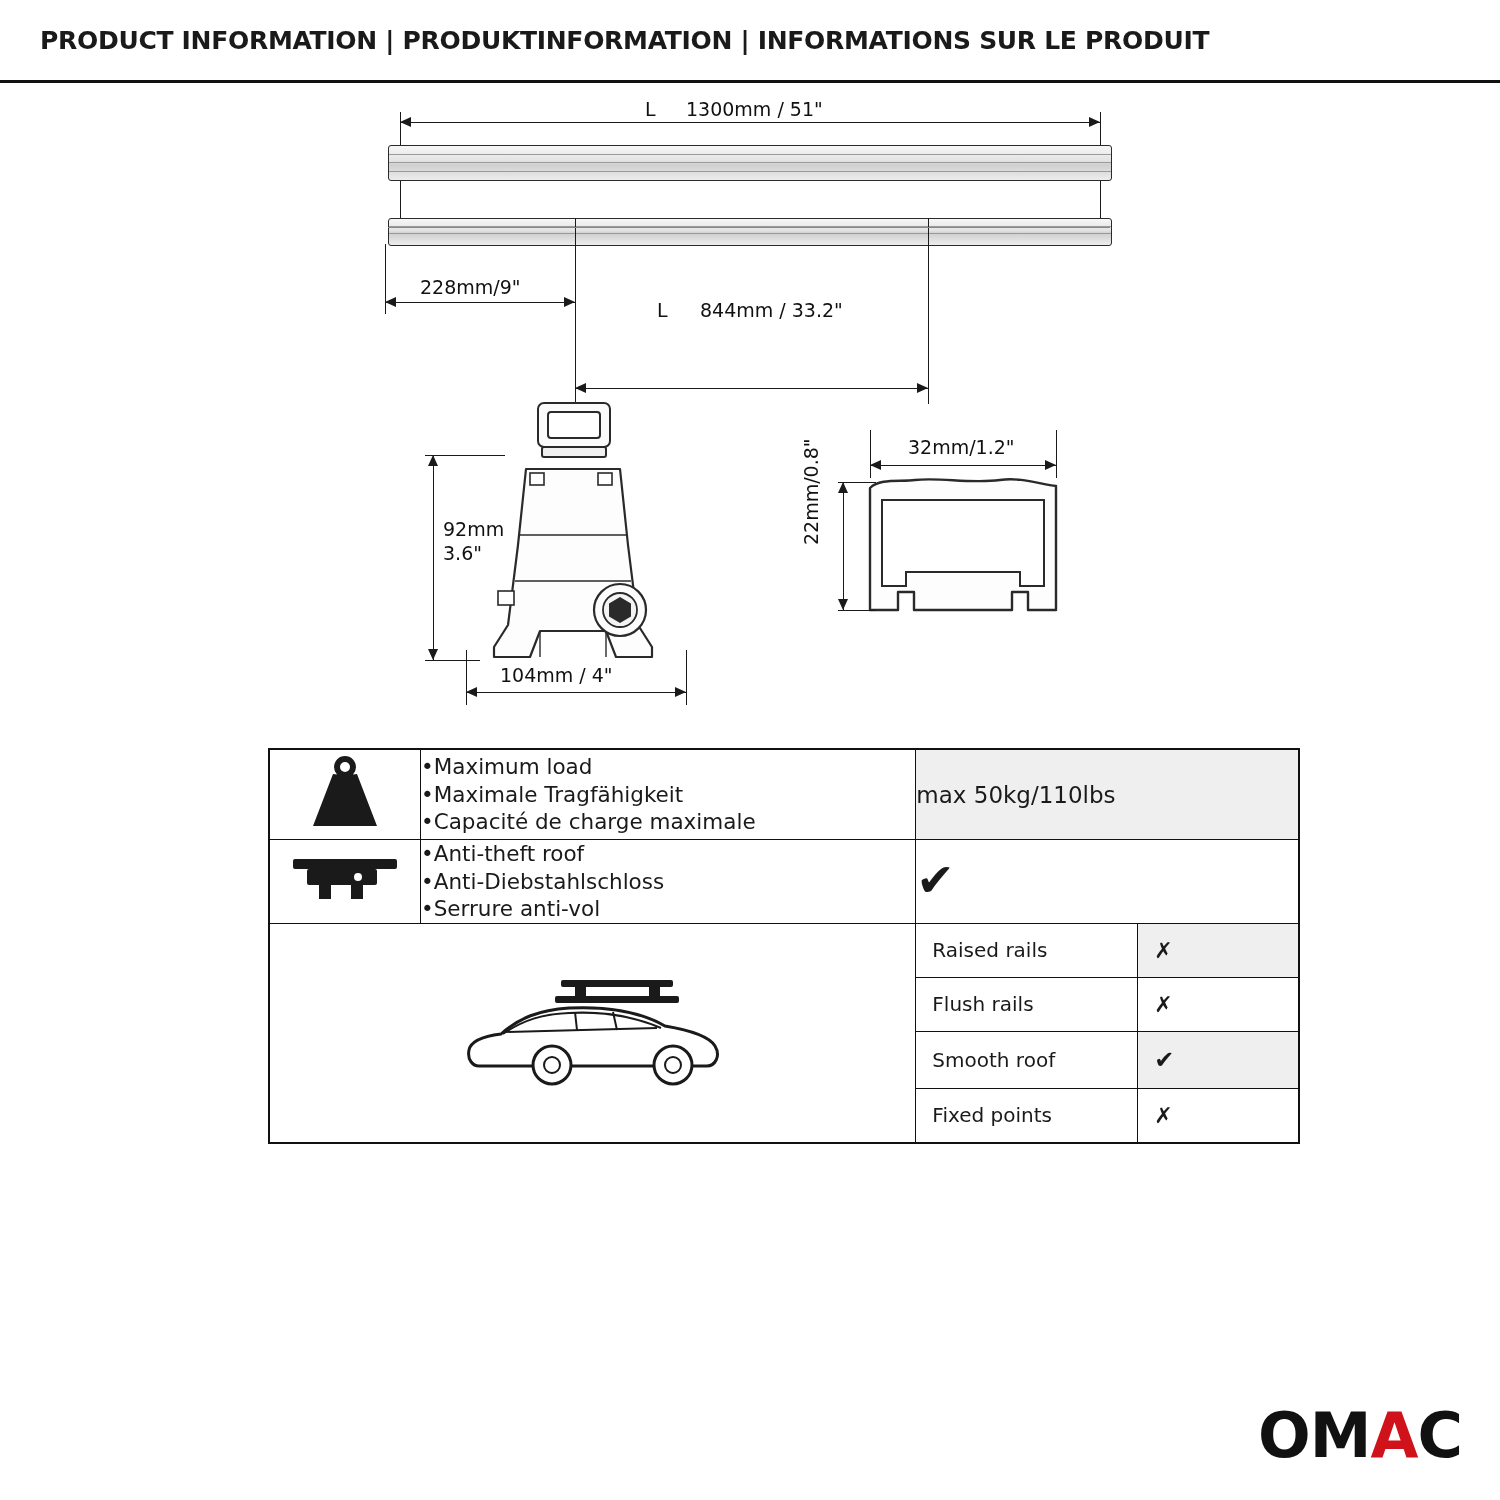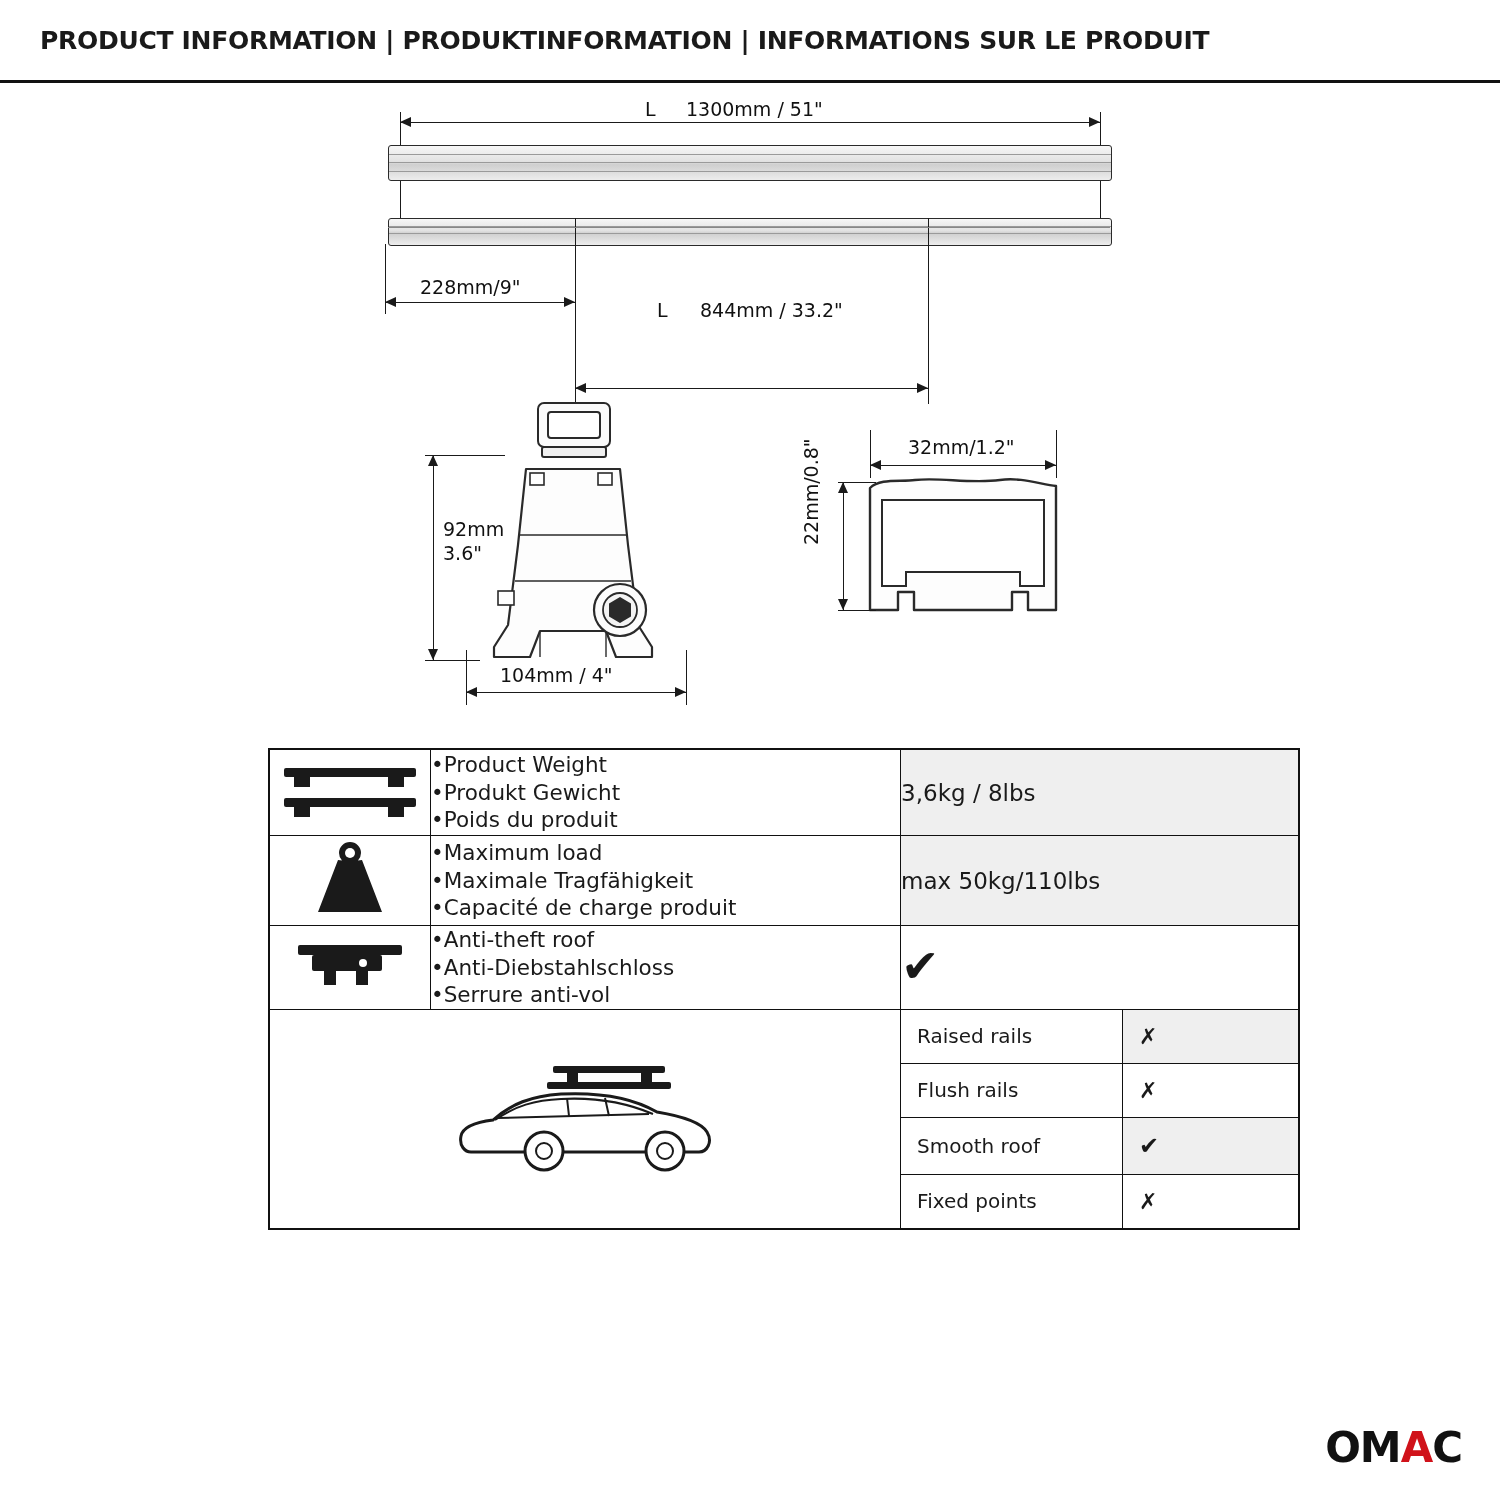--- a/index.html
+++ b/index.html
@@ -72,21 +72,21 @@
   .mark-check{font-size:24px;font-weight:bold;}
   .mark-cross{font-size:22px;font-weight:bold;font-style:italic;}
   .big-check{font-size:46px;font-weight:bold;line-height:0.8;}
 
   .compat-cell{padding:6px 10px 14px 10px;text-align:center;}
   .compat-text{text-align:left;line-height:1.3;font-size:21.5px;margin-top:6px;}
 
   
   .logo{
     position:absolute;right:38px;bottom:28px;
-    font-size:42px;font-weight:bold;letter-spacing:-1px;
+    font-size:62px;font-weight:bold;letter-spacing:-1px;
     font-family:"DejaVu Sans", sans-serif;
   }
   .logo .o{color:#111;}
   .logo .m{color:#111;}
   .logo .a{color:#d0121a;}
   .logo .c{color:#111;}
 </style>
 </head>
 <body>
 
@@ -189,52 +189,34 @@
     <div class="arrow-u" style="left:838px;top:392px;"></div>
     <div class="arrow-d" style="left:838px;top:509px;"></div>
     <div class="dimline h-line" style="left:838px;top:392px;width:38px;"></div>
     <div class="dimline h-line" style="left:838px;top:520px;width:38px;"></div>
     <div class="dimtext" style="left:800px;top:455px;transform:rotate(-90deg);transform-origin:left top;">22mm/0.8"</div>
   </div>
 
   <table class="spec-table">
     <tbody>
 
-      <tr>
-        <td class="icon-cell">
-          <svg width="160" height="80" viewBox="0 0 160 80">
-            <rect x="14" y="18" width="132" height="9" rx="2" fill="#1a1a1a"></rect>
-            <rect x="14" y="48" width="132" height="9" rx="2" fill="#1a1a1a"></rect>
-            <rect x="24" y="27" width="16" height="10" fill="#1a1a1a"></rect>
-            <rect x="118" y="27" width="16" height="10" fill="#1a1a1a"></rect>
-            <rect x="24" y="57" width="16" height="10" fill="#1a1a1a"></rect>
-            <rect x="118" y="57" width="16" height="10" fill="#1a1a1a"></rect>
-          </svg>
-        </td>
-        <td class="label-cell">
-          <div>•Product Weight</div>
-          <div>•Produkt Gewicht</div>
-          <div>•Poids du produit</div>
-        </td>
-        <td class="value-cell">3,6kg / 8lbs</td>
-      </tr>
 
 
       <tr>
         <td class="icon-cell">
           <svg width="100" height="84" viewBox="0 0 100 84">
             <path d="M50 6 a11 11 0 0 1 11 11 a11 11 0 0 1 -3 7.5 L62 24
                      L82 76 L18 76 L38 24 L42 24.5 a11 11 0 0 1 -3 -7.5 a11 11 0 0 1 11 -11 Z" fill="#1a1a1a"></path>
             <circle cx="50" cy="17" r="5" fill="#ffffff"></circle>
           </svg>
         </td>
         <td class="label-cell">
           <div>•Maximum load</div>
           <div>•Maximale Tragfähigkeit</div>
-          <div>•Capacité de charge produit</div>
+          <div>•Capacité de charge maximale</div>
         </td>
         <td class="value-cell">max 50kg/110lbs</td>
       </tr>
 
       <tr>
         <td class="icon-cell">
           <svg width="120" height="72" viewBox="0 0 120 72">
             <rect x="8" y="16" width="104" height="10" rx="2" fill="#1a1a1a"></rect>
             <rect x="22" y="26" width="70" height="16" rx="2" fill="#1a1a1a"></rect>
             <circle cx="73" cy="34" r="4" fill="#ffffff"></circle>

